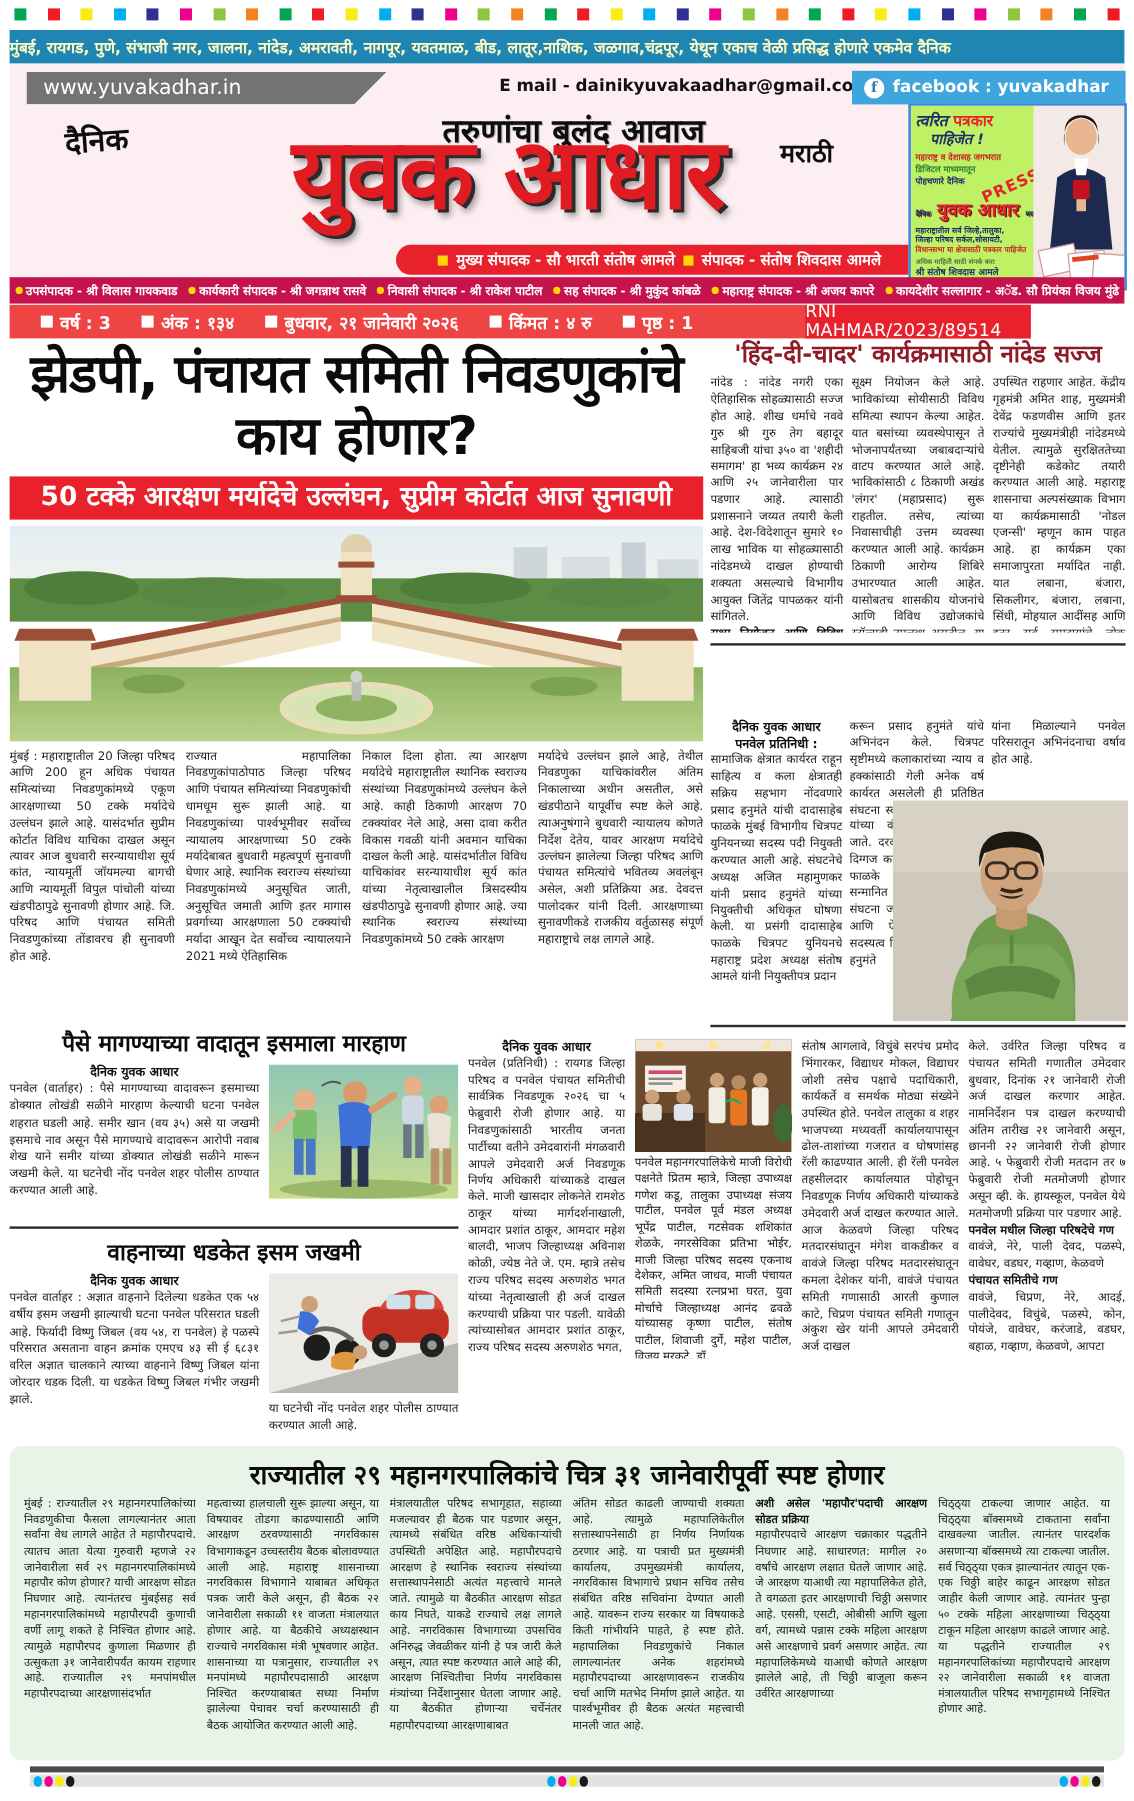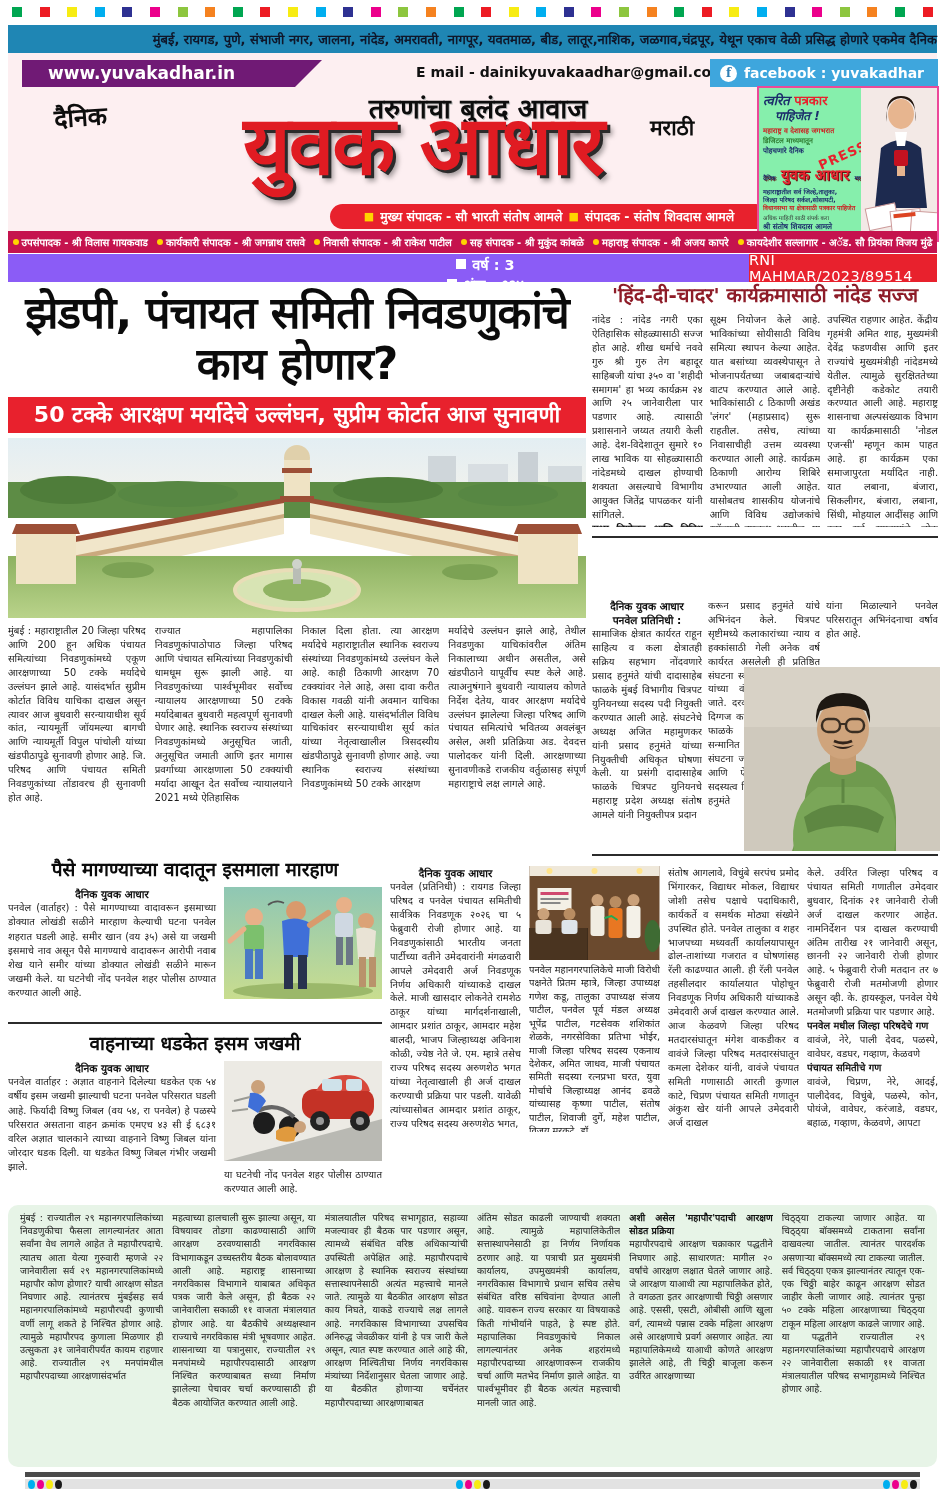--- a/index.html
+++ b/index.html
@@ -3,43 +3,43 @@
 <meta charset="utf-8">
 <style>
   html,body{margin:0;padding:0;background:#fff;}
   .page{position:relative;width:945px;height:1501px;background:#fff;overflow:hidden;
         font-family:"DejaVu Sans","Liberation Sans",sans-serif;color:#1c1c1c;}
   
   .regstrip{position:absolute;top:6px;left:12px;width:921px;height:11px;display:flex;justify-content:space-between;align-items:center;}
   .reg-sq{width:10px;height:10px;display:inline-block;}
   
   .cities-bar{position:absolute;top:25px;left:8px;width:929px;height:28px;background:#1f86b4;
-      color:#0f172a;font-weight:bold;font-size:13px;display:flex;align-items:center;justify-content:flex-end;white-space:nowrap;}
+      color:#fef9c3;font-weight:bold;font-size:13px;display:flex;align-items:center;justify-content:flex-start;white-space:nowrap;}
   
   .header{position:absolute;top:53px;left:8px;width:929px;height:178px;background:#fdeff1;}
-  .web-banner{position:absolute;left:14px;top:7px;width:300px;height:27px;background:#701a75;color:#fff;
-      font-weight:bold;font-size:17px;line-height:27px;padding-left:26px;box-sizing:border-box;
+  .web-banner{position:absolute;left:14px;top:7px;width:300px;height:27px;background:#737373;color:#fff;
+      font-weight:normal;font-size:17px;line-height:27px;padding-left:14px;box-sizing:border-box;
       clip-path:polygon(0 0,100% 0,91% 100%,0 100%);}
   .email{position:absolute;left:408px;top:11px;font-size:14px;font-weight:bold;color:#111;}
   .fb-box{position:absolute;left:702px;top:6px;width:228px;height:28px;background:#3ea6dd;color:#fff;
       font-size:14px;font-weight:bold;display:flex;align-items:center;gap:7px;padding-left:10px;box-sizing:border-box;}
   .fb-icon{width:17px;height:17px;border-radius:50%;background:#fff;color:#2f7fb5;font-weight:bold;
       font-size:12px;display:flex;align-items:center;justify-content:center;font-family:"DejaVu Serif",serif;}
   .dainik{position:absolute;left:46px;top:46px;font-size:25px;font-weight:800;color:#0d0d0d;transform:rotate(-4deg);}
   .tagline{position:absolute;left:255px;top:36px;width:430px;text-align:center;font-size:27px;font-weight:800;color:#0d0d0d;
       text-shadow:1px 1px 0 #bbb;}
   .marathi{position:absolute;left:642px;top:60px;font-size:21px;font-weight:800;color:#0d0d0d;}
   .masthead{position:absolute;left:95px;top:52px;width:640px;text-align:center;font-size:82px;font-weight:800;
       color:#e01b22;letter-spacing:-2px;line-height:1.0;
       text-shadow:3px 3px 0 #2b2b2b,5px 6px 5px rgba(0,0,0,.35);}
   .chief-bar{position:absolute;left:322px;top:151px;width:438px;height:25px;background:#e8212d;border-radius:13px;
       color:#fff;font-size:12.5px;font-weight:bold;display:flex;align-items:center;justify-content:center;gap:6px;white-space:nowrap;}
   .ybul{color:#ffd400;font-size:11px;}
   
-  .ad-box{position:absolute;left:749px;top:33px;width:182px;height:156px;background:#86efac;border:2px solid #ec4899;box-sizing:border-box;overflow:hidden;}
+  .ad-box{position:absolute;left:749px;top:33px;width:182px;height:156px;background:#bef264;border:2px solid #3b82f6;box-sizing:border-box;overflow:hidden;}
   .ad-t1{position:absolute;left:4px;top:3px;font-size:13px;font-weight:800;}
   .ad-t1 .nv{color:#1c2e6b;font-style:italic;}
   .ad-t1 .rd{color:#e8212d;}
   .ad-t2{position:absolute;left:16px;top:19px;font-size:12px;font-weight:800;color:#1c2e6b;font-style:italic;}
   .ad-s1{position:absolute;left:4px;top:38px;font-size:7px;font-weight:bold;color:#c22;}
   .ad-s2{position:absolute;left:4px;top:48px;font-size:7px;font-weight:bold;color:#2e7d32;}
   .ad-s3{position:absolute;left:4px;top:58px;font-size:7px;font-weight:bold;color:#1c2e6b;}
   .ad-press{position:absolute;left:58px;top:60px;font-size:13px;font-weight:800;color:#e8212d;transform:rotate(-24deg);letter-spacing:1px;}
   .ad-logo{position:absolute;left:4px;top:76px;font-size:15px;font-weight:800;color:#e8212d;text-shadow:1px 1px 0 #611;}
   .ad-logosm{font-size:6px;color:#1c2e6b;font-weight:bold;}
@@ -48,22 +48,22 @@
   .ad-s6{position:absolute;left:4px;top:115px;font-size:6.2px;font-weight:bold;color:#c22;}
   .ad-s7{position:absolute;left:4px;top:126px;font-size:5.8px;color:#333;}
   .ad-s8{position:absolute;left:4px;top:133px;font-size:7.4px;font-weight:800;color:#1c2e6b;}
   .ad-s9{position:absolute;left:4px;top:143px;font-size:6.8px;font-weight:bold;color:#e8212d;}
   .ad-photo{position:absolute;right:0;top:0;width:76px;height:154px;}
   
   .editors-bar{position:absolute;top:231px;left:8px;width:929px;height:22px;background:#c5134e;color:#fff;
       display:flex;align-items:center;justify-content:space-around;font-size:10px;font-weight:bold;white-space:nowrap;overflow:hidden;}
   .ed-item{display:flex;align-items:center;gap:3px;}
   .dotb{width:6px;height:6px;border-radius:50%;background:#ffd400;display:inline-block;}
-  .issue-bar{position:absolute;top:254px;left:8px;width:929px;height:28px;background:#8b5cf6;color:#fff;
-      display:flex;align-items:center;font-size:14.5px;font-weight:bold;flex-direction:column;}
+  .issue-bar{position:absolute;top:254px;left:8px;width:851px;height:28px;background:#ef4444;color:#fff;
+      display:flex;align-items:center;font-size:14.5px;font-weight:bold;}
   .is-item{display:flex;align-items:center;gap:6px;margin-left:26px;white-space:nowrap;}
   .sqb{width:10px;height:10px;background:#fff;display:inline-block;}
   .rni{position:absolute;right:0;top:0;height:28px;width:188px;background:#e8212d;display:flex;align-items:center;justify-content:center;
       font-size:14.5px;font-weight:normal;letter-spacing:.3px;}
   
   .lead{position:absolute;left:8px;top:287px;width:578px;}
   .lead h1{margin:0;font-size:44px;line-height:1.16;font-weight:800;text-align:center;color:#0b0b0b;letter-spacing:-1px;}
   .lead .subhead{margin-top:8px;background:#e8212d;color:#fff;font-size:22px;font-weight:800;text-align:center;
       height:36px;line-height:36px;overflow:hidden;white-space:nowrap;}
   .sc-photo{display:block;margin-top:5px;width:578px;height:180px;}
@@ -471,20 +471,21 @@
         <span>केले. उर्वरित जिल्हा परिषद व पंचायत समिती गणातील उमेदवार बुधवार, दिनांक २१ जानेवारी रोजी अर्ज दाखल करणार आहेत. नामनिर्देशन पत्र दाखल करण्याची अंतिम तारीख २१ जानेवारी असून, छाननी २२ जानेवारी रोजी होणार आहे. ५ फेब्रुवारी रोजी मतदान तर ७ फेब्रुवारी रोजी मतमोजणी होणार असून व्ही. के. हायस्कूल, पनवेल येथे मतमोजणी प्रक्रिया पार पडणार आहे.</span>
         <div class="subh">पनवेल मधील जिल्हा परिषदेचे गण</div>
         <span>वावंजे, नेरे, पाली देवद, पळस्पे, वावेघर, वडघर, गव्हाण, केळवणे</span>
         <div class="subh">पंचायत समितीचे गण</div>
         <span>वावंजे, चिप्रण, नेरे, आदई, पालीदेवद, विचुंबे, पळस्पे, कोन, पोयंजे, वावेघर, करंजाडे, वडघर, बहाळ, गव्हाण, केळवणे, आपटा</span>
       </div>
     </div>
   </div>
 
   <div class="mayor">
+    <h2>राज्यातील २९ महानगरपालिकांचे चित्र ३१ जानेवारीपूर्वी स्पष्ट होणार</h2>
     <div class="cols">
       <div class="bcol">मुंबई : राज्यातील २९ महानगरपालिकांच्या निवडणुकीचा फैसला लागल्यानंतर आता सर्वांना वेध लागले आहेत ते महापौरपदाचे. त्यातच आता येत्या गुरुवारी म्हणजे २२ जानेवारीला सर्व २९ महानगरपालिकांमध्ये महापौर कोण होणार? याची आरक्षण सोडत निघणार आहे. त्यानंतरच मुंबईसह सर्व महानगरपालिकांमध्ये महापौरपदी कुणाची वर्णी लागू शकते हे निश्चित होणार आहे. त्यामुळे महापौरपद कुणाला मिळणार ही उत्सुकता ३१ जानेवारीपर्यंत कायम राहणार आहे. राज्यातील २९ मनपांमधील महापौरपदाच्या आरक्षणासंदर्भात</div>
       <div class="bcol">महत्वाच्या हालचाली सुरू झाल्या असून, या विषयावर तोडगा काढण्यासाठी आणि आरक्षण ठरवण्यासाठी नगरविकास विभागाकडून उच्चस्तरीय बैठक बोलावण्यात आली आहे. महाराष्ट्र शासनाच्या नगरविकास विभागाने याबाबत अधिकृत पत्रक जारी केले असून, ही बैठक २२ जानेवारीला सकाळी ११ वाजता मंत्रालयात होणार आहे. या बैठकीचे अध्यक्षस्थान राज्याचे नगरविकास मंत्री भूषवणार आहेत. शासनाच्या या पत्रानुसार, राज्यातील २९ मनपांमध्ये महापौरपदासाठी आरक्षण निश्चित करण्याबाबत सध्या निर्माण झालेल्या पेचावर चर्चा करण्यासाठी ही बैठक आयोजित करण्यात आली आहे.</div>
       <div class="bcol">मंत्रालयातील परिषद सभागृहात, सहाव्या मजल्यावर ही बैठक पार पडणार असून, त्यामध्ये संबंधित वरिष्ठ अधिकाऱ्यांची उपस्थिती अपेक्षित आहे. महापौरपदाचे आरक्षण हे स्थानिक स्वराज्य संस्थांच्या सत्तास्थापनेसाठी अत्यंत महत्त्वाचे मानले जाते. त्यामुळे या बैठकीत आरक्षण सोडत काय निघते, याकडे राज्याचे लक्ष लागले आहे. नगरविकास विभागाच्या उपसचिव अनिरुद्ध जेवळीकर यांनी हे पत्र जारी केले असून, त्यात स्पष्ट करण्यात आले आहे की, आरक्षण निश्चितीचा निर्णय नगरविकास मंत्र्यांच्या निर्देशानुसार घेतला जाणार आहे. या बैठकीत होणाऱ्या चर्चेनंतर महापौरपदाच्या आरक्षणाबाबत</div>
       <div class="bcol">अंतिम सोडत काढली जाण्याची शक्यता आहे. त्यामुळे महापालिकेतील सत्तास्थापनेसाठी हा निर्णय निर्णायक ठरणार आहे. या पत्राची प्रत मुख्यमंत्री कार्यालय, उपमुख्यमंत्री कार्यालय, नगरविकास विभागाचे प्रधान सचिव तसेच संबंधित वरिष्ठ सचिवांना देण्यात आली आहे. यावरून राज्य सरकार या विषयाकडे किती गांभीर्याने पाहते, हे स्पष्ट होते. महापालिका निवडणुकांचे निकाल लागल्यानंतर अनेक शहरांमध्ये महापौरपदाच्या आरक्षणावरून राजकीय चर्चा आणि मतभेद निर्माण झाले आहेत. या पार्श्वभूमीवर ही बैठक अत्यंत महत्त्वाची मानली जात आहे.</div>
       <div class="bcol">
         <div class="subh">अशी असेल 'महापौर'पदाची आरक्षण सोडत प्रक्रिया</div>
         <span>महापौरपदाचे आरक्षण चक्राकार पद्धतीने निघणार आहे. साधारणत: मागील २० वर्षांचे आरक्षण लक्षात घेतले जाणार आहे. जे आरक्षण याआधी त्या महापालिकेत होते, ते वगळता इतर आरक्षणाची चिठ्ठी असणार आहे. एससी, एसटी, ओबीसी आणि खुला वर्ग, त्यामध्ये पन्नास टक्के महिला आरक्षण असे आरक्षणाचे प्रवर्ग असणार आहेत. त्या महापालिकेमध्ये याआधी कोणते आरक्षण झालेले आहे, ती चिठ्ठी बाजूला करून उर्वरित आरक्षणाच्या</span>
       </div>
       <div class="bcol">चिठ्ठ्या टाकल्या जाणार आहेत. या चिठ्ठ्या बॉक्समध्ये टाकताना सर्वांना दाखवल्या जातील. त्यानंतर पारदर्शक असणाऱ्या बॉक्समध्ये त्या टाकल्या जातील. सर्व चिठ्ठ्या एकत्र झाल्यानंतर त्यातून एक-एक चिठ्ठी बाहेर काढून आरक्षण सोडत जाहीर केली जाणार आहे. त्यानंतर पुन्हा ५० टक्के महिला आरक्षणाच्या चिठ्ठ्या टाकून महिला आरक्षण काढले जाणार आहे. या पद्धतीने राज्यातील २९ महानगरपालिकांच्या महापौरपदाचे आरक्षण २२ जानेवारीला सकाळी ११ वाजता मंत्रालयातील परिषद सभागृहामध्ये निश्चित होणार आहे.</div>

